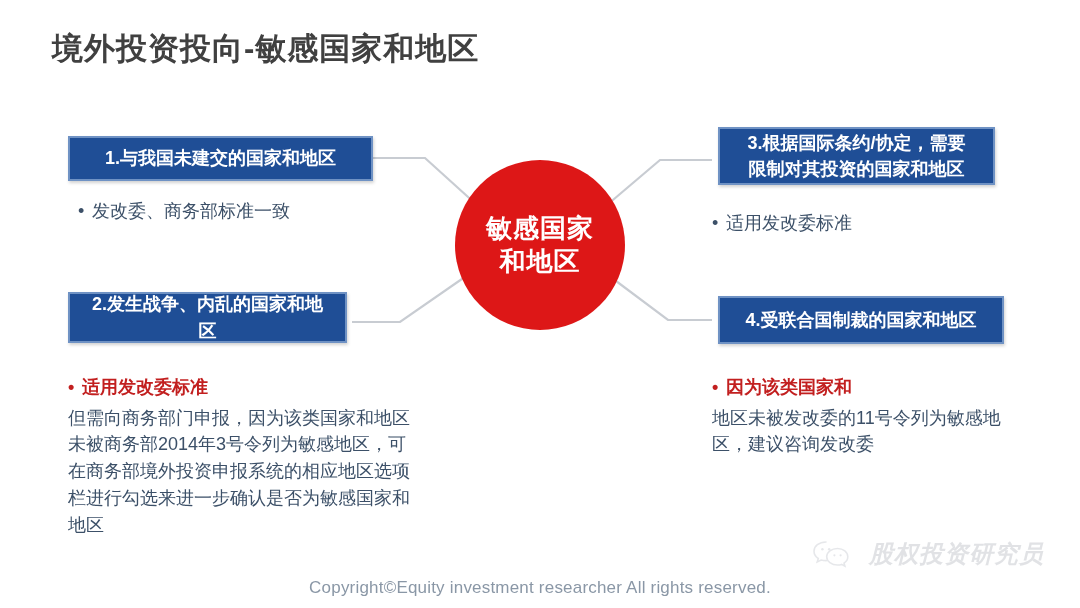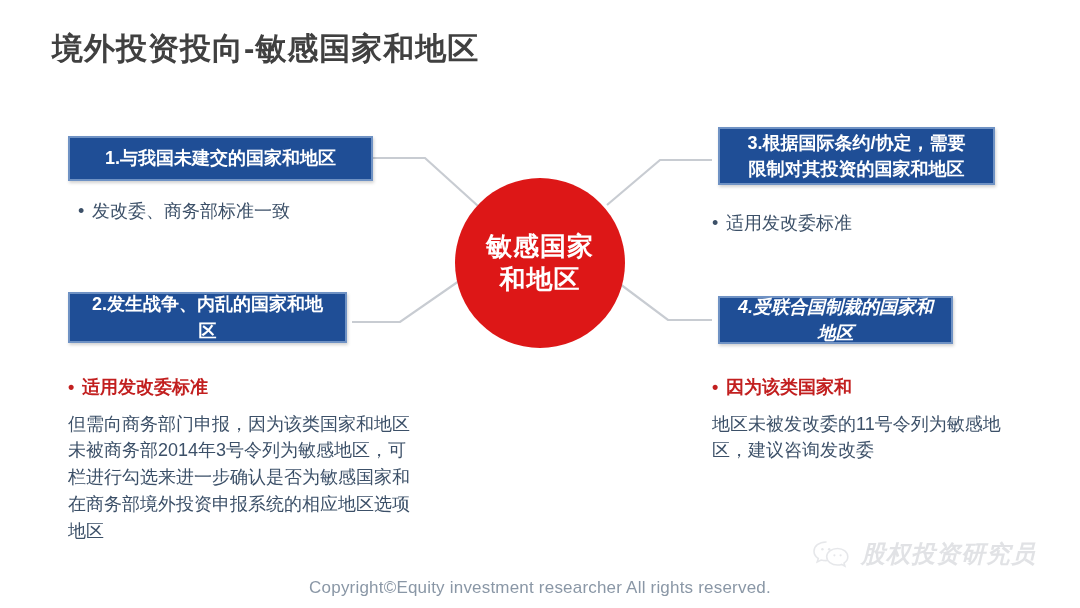--- a/index.html
+++ b/index.html
@@ -37,21 +37,21 @@
     top: 0;
     width: 1080px;
     height: 608px;
     pointer-events: none;
   }
 
   
   #center-circle {
     position: absolute;
     left: 455px;
-    top: 178px;
+    top: 160px;
     width: 170px;
     height: 170px;
     border-radius: 50%;
     background: #dd1717;
     display: flex;
     align-items: center;
     justify-content: center;
   }
   #center-circle-label {
     width: 118px;
@@ -76,21 +76,21 @@
     font-size: 18px;
     font-weight: bold;
     line-height: 1.45;
     text-align: center;
     padding: 4px 10px;
     box-shadow: 1px 2px 3px rgba(0,0,0,0.18);
   }
   #box-1 { left: 68px;  top: 136px; width: 305px; height: 45px; }
   #box-2 { left: 68px;  top: 292px; width: 279px; height: 51px; }
   #box-3 { left: 718px; top: 127px; width: 277px; height: 58px; }
-  #box-4 { left: 718px; top: 296px; width: 235px; height: 48px; font-style: italic; }
+  #box-4 { left: 718px; top: 296px; width: 286px; height: 48px; }
 
   .blue-box .box-line { display: block; }
 
   
   .body-block {
     position: absolute;
     color: #3c5068;
     font-size: 18px;
     line-height: 1.48;
   }
@@ -110,21 +110,21 @@
   .bullet-red .bullet-dot,
   .bullet-red .bullet-text {
     color: #c21f1f;
     font-weight: bold;
   }
   .bullet-blue .bullet-dot,
   .bullet-blue .bullet-text {
     color: #3c5068;
   }
   .para {
-    margin-top: 10px;
+    margin-top: 4px;
     color: #3c5068;
     font-size: 18px;
     line-height: 1.49;
   }
   .para-line { display: block; white-space: nowrap; }
 
   #text-1 { left: 78px;  top: 198px; width: 330px; }
   #text-2 { left: 68px;  top: 374px; width: 430px; }
   #text-3 { left: 712px; top: 210px; width: 300px; }
   #text-4 { left: 712px; top: 374px; width: 360px; }
@@ -141,21 +141,21 @@
     letter-spacing: 0.2px;
   }
 
   
   #watermark {
     position: absolute;
     left: 812px;
     top: 538px;
     display: flex;
     align-items: center;
-    gap: 9px;
+    gap: 17px;
     opacity: 0.55;
   }
   #watermark-label {
     color: #c9ccd1;
     font-size: 24px;
     font-style: italic;
     font-weight: bold;
     letter-spacing: 1px;
     white-space: nowrap;
   }
@@ -195,22 +195,22 @@
     </span>
   </div>
   <div class="body-block" id="text-2">
     <div class="bullet-line bullet-red">
       <span class="bullet-dot">•</span>
       <span class="bullet-text">适用发改委标准</span>
     </div>
     <div class="para">
       <span class="para-line">但需向商务部门申报，因为该类国家和地区</span>
       <span class="para-line">未被商务部2014年3号令列为敏感地区，可</span>
+      <span class="para-line">在商务部境外投资申报系统的相应地区选项</span>
       <span class="para-line">栏进行勾选来进一步确认是否为敏感国家和</span>
-      <span class="para-line">在商务部境外投资申报系统的相应地区选项</span>
       <span class="para-line">地区</span>
     </div>
   </div>
 
   <div class="blue-box" id="box-3">
     <span>
       <span class="box-line">3.根据国际条约/协定，需要</span>
       <span class="box-line">限制对其投资的国家和地区</span>
     </span>
   </div>

